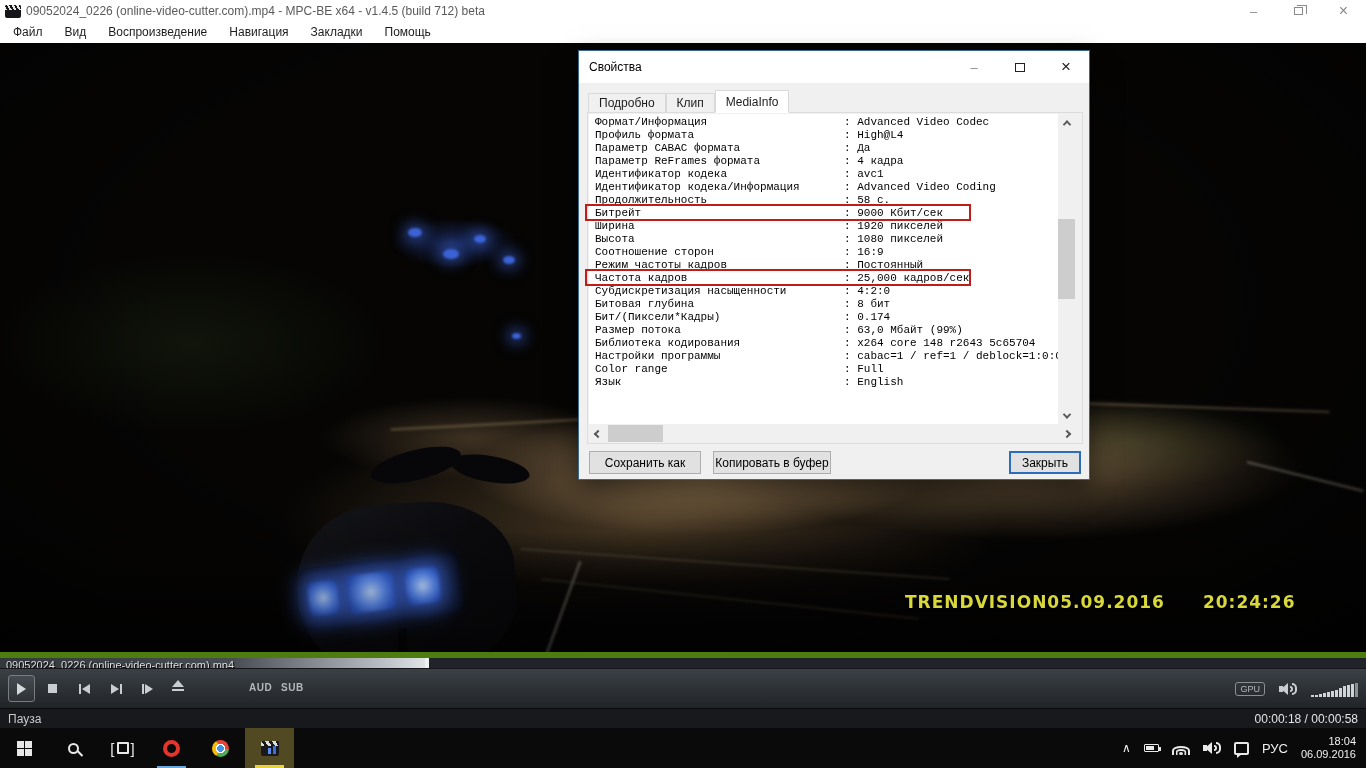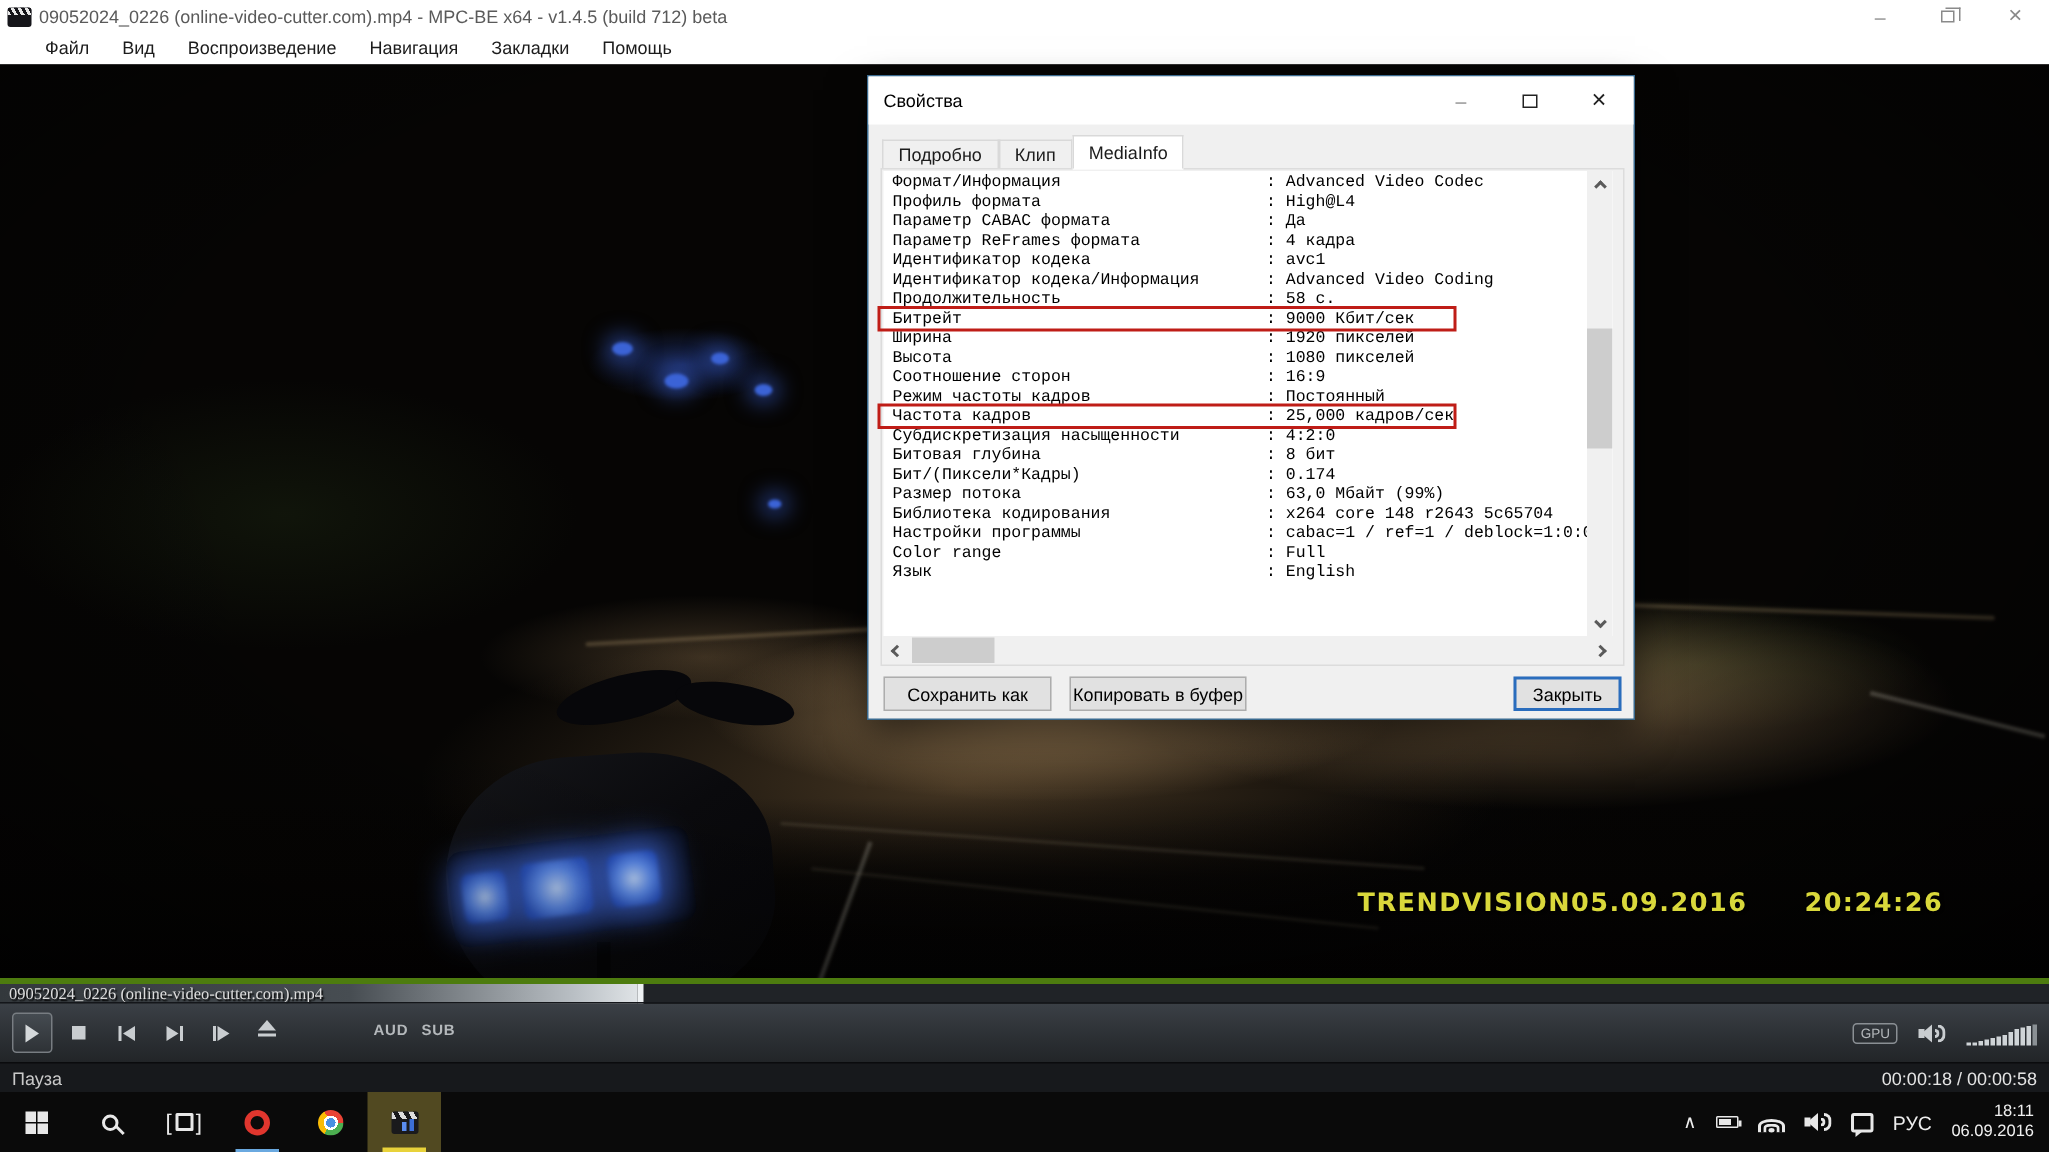--- a/index.html
+++ b/index.html
@@ -17,21 +17,21 @@
   .title-text { font-size:12px; color:#5a5a5a; white-space:nowrap; }
   .win-controls { position:absolute; right:0; top:0; height:22px; display:flex; }
   .win-btn { width:45px; height:22px; display:flex; align-items:center; justify-content:center;
              color:#8a8a8a; font-size:13px; }
   .restore-glyph { width:9px; height:8px; border:1px solid #8a8a8a; position:relative; background:#fff; }
   .restore-glyph::before { content:""; position:absolute; top:-3px; left:2px; width:9px; height:8px;
              border:1px solid #8a8a8a; border-bottom:none; border-left:none; }
 
   
   .menubar { position:absolute; top:22px; left:0; right:0; height:21px; background:#ffffff;
-             display:flex; align-items:center; padding-left:19px; }
+             display:flex; align-items:center; padding-left:2px; }
   .menu-item { font-size:12px; color:#1c1c1c; padding:0 11px; line-height:21px; }
 
   
   .video { position:absolute; top:43px; left:0; width:1366px; height:609px; background:#060504; overflow:hidden; }
   .scene { position:absolute; inset:0;
     background:
       radial-gradient(90px 35px at 455px 200px,  rgba(45,75,170,0.50), rgba(45,75,170,0) 70%),
       radial-gradient(320px 85px at 700px 430px, rgba(158,128,88,0.90), rgba(158,128,88,0) 72%),
       radial-gradient(380px 100px at 1030px 425px, rgba(140,112,76,0.75), rgba(140,112,76,0) 72%),
       radial-gradient(480px 150px at 640px 480px, rgba(100,78,50,0.65), rgba(100,78,50,0) 75%),
@@ -107,21 +107,21 @@
   
   .dlg-footer-btn { position:absolute; top:400px; height:23px; background:#e1e1e1;
             border:1px solid #adadad; font-size:12px; color:#000;
             display:flex; align-items:center; justify-content:center; }
   .btn-save { left:10px;  width:112px; }
   .btn-copy { left:134px; width:118px; }
   .btn-close { left:430px; width:72px; border:2px solid var(--focus-blue,#2a6dbd); }
 
   
   .seekbar { position:absolute; top:652px; left:0; width:1366px; height:16px; background:#202327;
-             border-top:4px solid #4d7c0f;font-family:Liberation Serif, serif; }
+             border-top:6px solid #4d7c0f; }
   .seek-elapsed { position:absolute; left:0; top:0; height:16px;
              background:linear-gradient(90deg,#33383c 0%,#474d52 55%,#b9bfc4 90%,#dfe3e6 100%); }
   .seek-thumb { position:absolute; top:0; width:4px; height:16px; background:#eef1f3; }
   .seek-filename { position:absolute; left:6px; top:1px; font-size:11px; color:#dddddd;
              text-shadow:1px 1px 1px #000; }
 
   
   .controlbar { position:absolute; top:668px; left:0; width:1366px; height:40px;
              background:linear-gradient(180deg,#3b4046 0%,#2b2f33 60%,#222528 100%);
              border-top:1px solid #14161a; }
@@ -494,19 +494,19 @@
         </span>
       <span class="spk spk-tray">
         <span class="spk-body" style="background:#e8e8e8;"></span>
         <span class="spk-cone" style="border-right-color:#e8e8e8;"></span>
         <span class="spk-wave w1" style="border-color:#e8e8e8;"></span>
         <span class="spk-wave w2" style="border-color:#e8e8e8;"></span>
       </span>
       <span class="ac"></span>
       <span class="lang">РУС</span>
       <div class="clock">
-        <div>18:11</div>
+        <div>18:04</div>
         <div>06.09.2016</div>
       </div>
     </div>
   </div>
 
 </div>
 
 </body></html>

